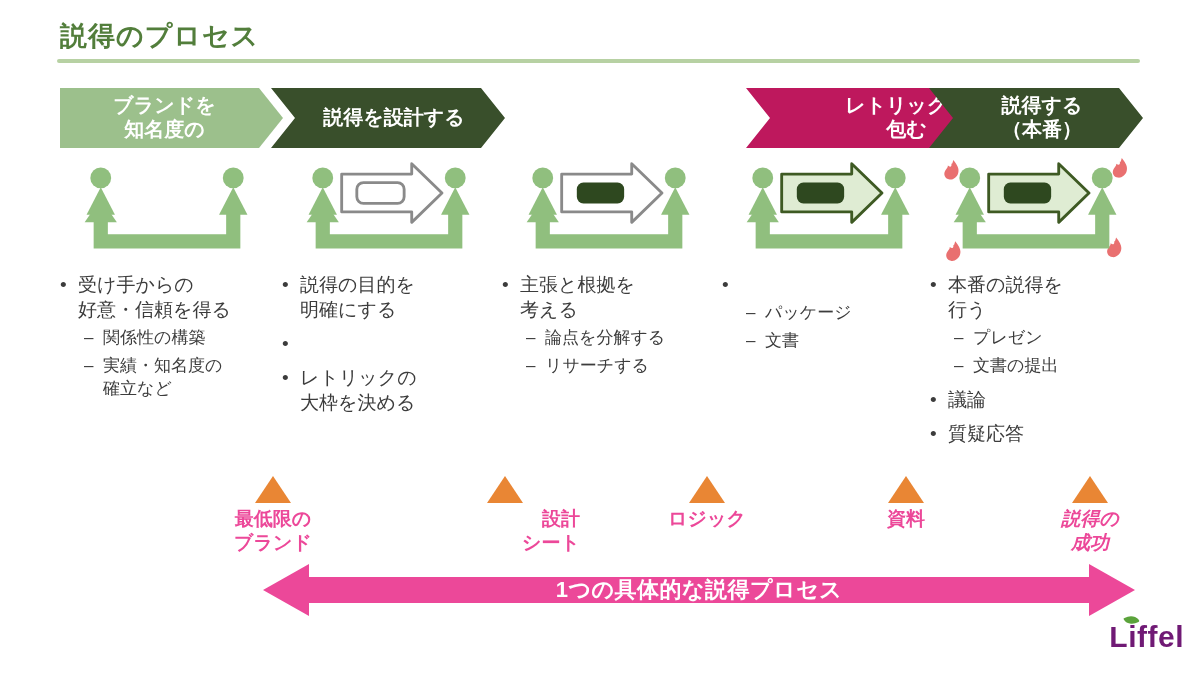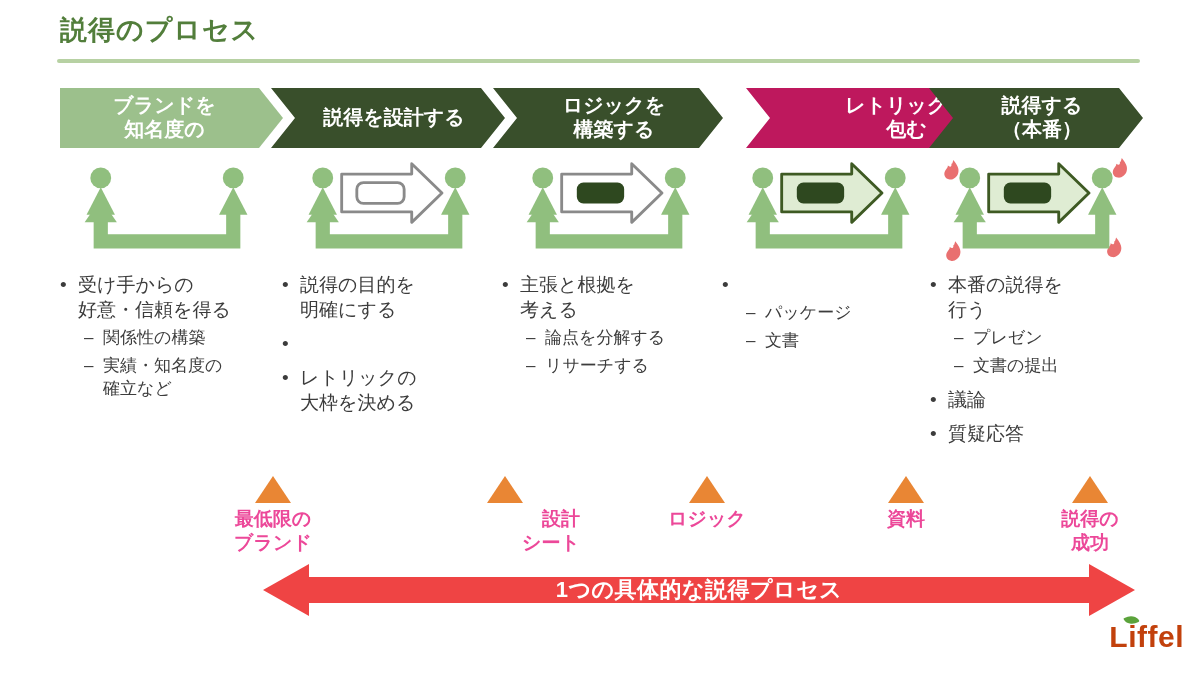--- a/index.html
+++ b/index.html
@@ -2,21 +2,21 @@
 <html><head>
 <meta charset="utf-8">
 <style>
   html,body{margin:0;padding:0;background:#e8e8e8;}
   .slide{
     position:relative;width:1200px;height:675px;background:#ffffff;
     font-family:"Liberation Sans","DejaVu Sans",sans-serif;overflow:hidden;
     margin:0 auto;
   }
   .page-title{
-    position:absolute;left:60px;top:12px;margin:0;
+    position:absolute;left:60px;top:18px;margin:0;
     font-size:27px;font-weight:800;letter-spacing:1px;color:#527E3B;
   }
   .title-underline{
     position:absolute;left:57px;top:59px;width:1083px;height:4px;
     background:#B7D1A3;border-radius:2px;
   }
   
   .chevron-row{position:absolute;left:60px;top:88px;width:1085px;height:60px;}
   .chevron{
     position:absolute;top:0;height:60px;display:flex;align-items:center;justify-content:center;
@@ -43,46 +43,44 @@
     width:0;height:0;margin:0 auto;
     border-left:18px solid transparent;border-right:18px solid transparent;
     border-bottom:27px solid #E98634;
   }
   .milestone .mlabel{
     margin-top:4px;font-size:19px;font-weight:700;color:#ec4899;
     line-height:1.28;white-space:pre-line;
   }
   
   .span-arrow{
-    position:absolute;left:263px;top:564px;width:872px;height:52px;background:#ef4444;
+    position:absolute;left:263px;top:564px;width:872px;height:52px;background:#ec4899;
     clip-path:polygon(0 50%,46px 0,46px 13px,calc(100% - 46px) 13px,calc(100% - 46px) 0,100% 50%,calc(100% - 46px) 100%,calc(100% - 46px) 39px,46px 39px,46px 100%);
     display:flex;align-items:center;justify-content:center;
   }
   .span-arrow .alabel{color:#ffffff;font-weight:800;font-size:22px;letter-spacing:0.5px;}
   
-  .logo{position:absolute;right:16px;top:620px;font-size:30px;font-weight:600;color:#c2410c;letter-spacing:0.5px;}
+  .logo{position:absolute;right:16px;top:620px;font-size:30px;font-weight:600;color:#701a75;letter-spacing:0.5px;}
   .logo .logo-wrap{position:relative;display:inline-block;}
   .logo .leaf{
     position:absolute;left:16px;top:-5px;width:13px;height:10px;background:#5BA33B;
     border-radius:0 100% 10% 100%;transform:rotate(-28deg);
   }
 </style>
 </head>
 <body>
 
 <div class="slide">
   <h1 class="page-title">説得のプロセス</h1>
   <div class="title-underline"></div>
 
   <div class="chevron-row" id="chevron-row">
       <div class="chevron first" style="left: 0px; width: 223px; background: rgb(156, 192, 140);"><span>ブランドを
 知名度の</span></div>
       <div class="chevron notched" style="left: 211px; width: 234px; background: rgb(57, 79, 43); text-align: right;"><span>説得を設計する</span></div>
-      <div class="chevron notched" style="left: 433px; width: 230px; background: rgb(57, 79, 43);"><span>ロジックを
-構築する</span></div>
       <div class="chevron notched" style="left: 686px; width: 230px; background: #be185d; justify-content: flex-end;"><span>レトリックで
 包む</span></div>
       <div class="chevron notched" style="left: 869px; width: 214px; background: rgb(57, 79, 43);"><span>説得する
 （本番）</span></div>
     </div>
   <div id="icons-layer">
       <div class="step-icon" style="left: 72px;">
         <svg viewBox="0 0 200 112" xmlns="http://www.w3.org/2000/svg">
           <circle cx="30" cy="21" r="11" fill="#90BF7E"></circle>
           <path d="M30 31 L15 60 L45 60 Z" fill="#90BF7E"></path>
@@ -241,21 +239,21 @@
 シート</div>
       </div>
       <div class="milestone" style="left: 632px;">
         <div class="tri"></div>
         <div class="mlabel">ロジック</div>
       </div>
       <div class="milestone" style="left: 831px;">
         <div class="tri"></div>
         <div class="mlabel">資料</div>
       </div>
-      <div class="milestone" style="left: 1015px;">
+      <div class="milestone" style="left: 1015px; font-style: italic;">
         <div class="tri"></div>
         <div class="mlabel">説得の
 成功</div>
       </div>
     </div>
 
   <div class="span-arrow">
     <span class="alabel">1つの具体的な説得プロセス</span>
   </div>
 

